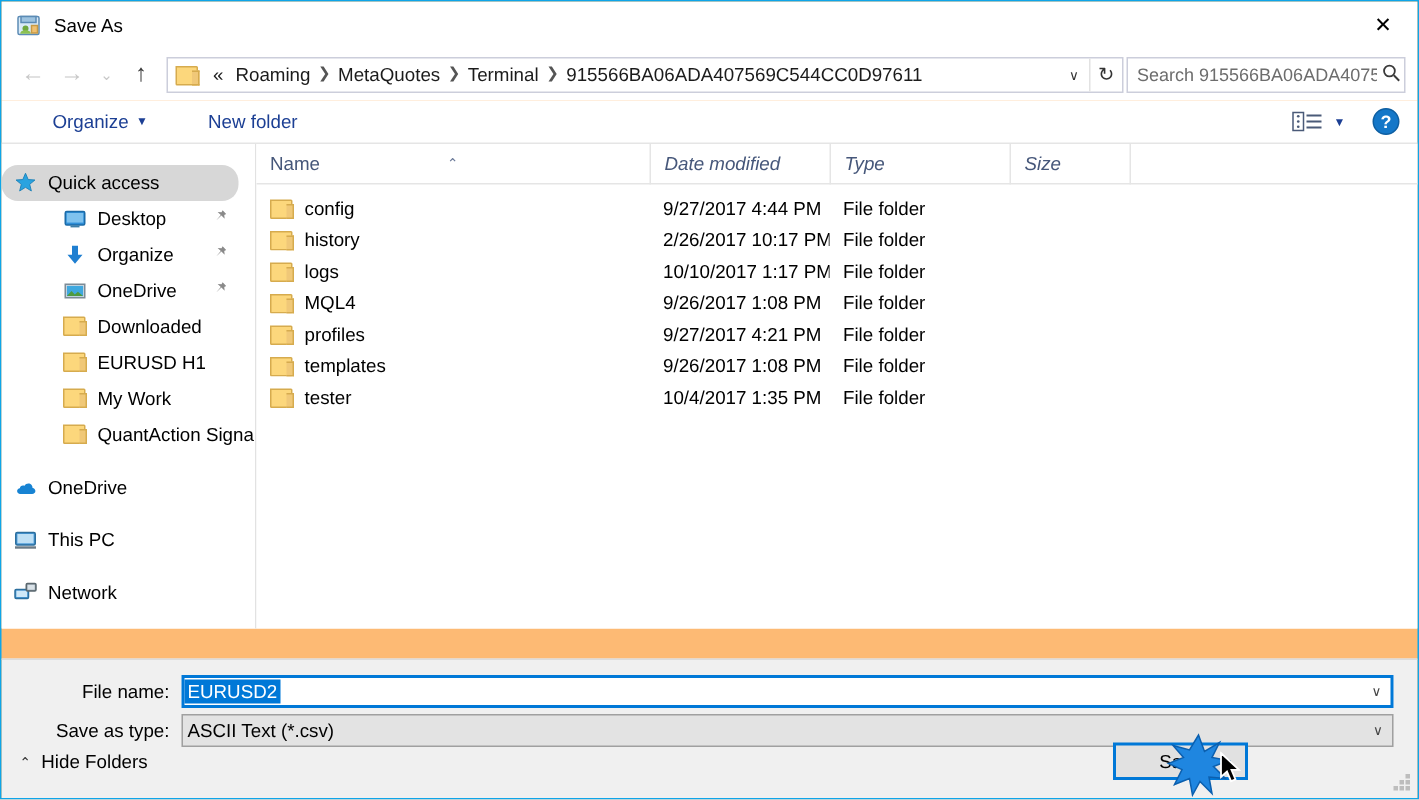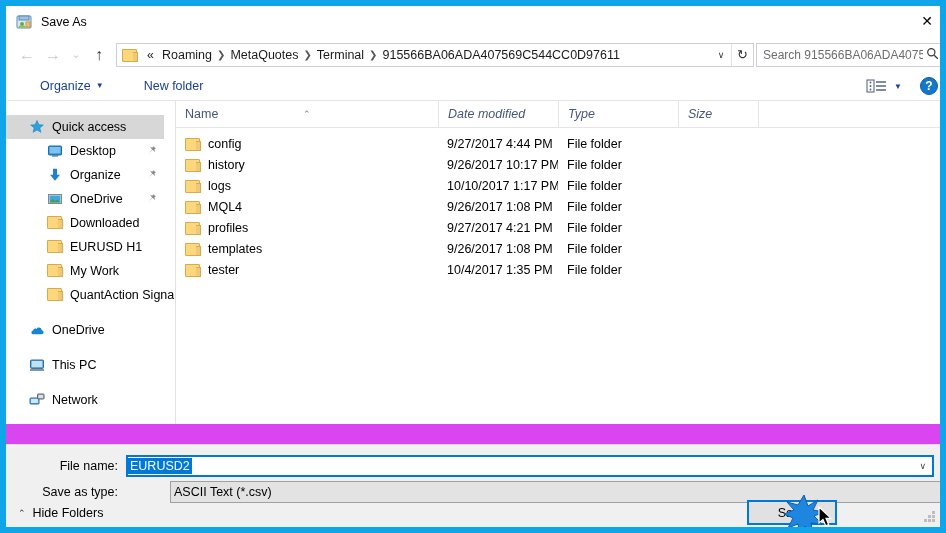--- a/index.html
+++ b/index.html
@@ -8,22 +8,22 @@
     width: 946px; height: 533px;
     overflow: hidden;
     font-family: "Liberation Sans", sans-serif;
     font-size: 12px;
     color: #000;
     background: #f0f0f0;
   }
   #dialog {
     position: relative;
     width: 946px; height: 533px;
-    background: #d946ef;
-    border: 6px solid #0ea5e9;
+    background: #fdba74;
+    border: 1px solid #0ea5e9;
     overflow: hidden;
   }
 
   
   #titlebar {
     position: absolute; left: 0; top: 0; width: 944px; height: 31px;
     background: #ffffff;
     display: flex; align-items: center;
   }
   #title-icon { width: 16px; height: 16px; margin-left: 10px; position: relative; flex: none; }
@@ -111,21 +111,21 @@
     overflow: hidden;
   }
   .side-item {
     height: 24px; display: flex; align-items: center; position: relative;
     font-size: 12.5px; color: #000; white-space: nowrap;
   }
   .side-item.selected { background: #d7d7d7; width: 158px; }
   .side-icon { width: 16px; height: 16px; position: relative; flex: none; }
   .side-label { margin-left: 7px; }
   .side-pin { position: absolute; right: 18px; font-size: 11px; color: #888; }
-  .lvl0 { padding-left: 23px; }
+  .lvl0 { padding-left: 8px; border-radius: 11px; }
   .lvl1 { padding-left: 41px; }
   .side-group-gap { height: 11px; }
 
   #filelist { flex: 1 1 auto; background: #fff; position: relative; }
   #colheader {
     height: 27px; border-bottom: 1px solid #e5e5e5; display: flex; align-items: center;
     position: relative; background: #fff;
   }
   .col {
     font-size: 12.5px; color: #46577a; height: 27px; line-height: 27px;
@@ -162,21 +162,21 @@
     background: #f0c878; border: 1px solid #d6ab4e; border-left: none;
   }
 
   
   #bottom {
     position: absolute; left: 0; top: 438px; width: 944px; height: 113px;
     background: #f0f0f0; border-top: 1px solid #dcdcdc;
   }
   .form-row { position: absolute; left: 0; width: 944px; height: 22px; display: flex; align-items: center; }
   #row-filename { top: 10px; }
-  #row-filetype { top: 36px; gap: 44px; }
+  #row-filetype { top: 36px; }
   .form-label {
     width: 120px; text-align: right; padding-right: 8px; font-size: 12.5px; color: #000;
     flex: none;
   }
   .combo {
     width: 808px; height: 22px; background: #fff; border: 1px solid #7a7a7a;
     display: flex; align-items: center; position: relative; flex: none;
   }
   .combo.focused { border: 2px solid #0078d7; }
   .combo.readonly { background: #e3e3e3; border: 1px solid #a0a0a0; }
@@ -418,21 +418,21 @@
           </div>
           <div class="fcell fdate">9/27/2017 4:44 PM</div>
           <div class="fcell ftype">File folder</div>
           <div class="fcell fsize"></div>
         </div>
         <div class="frow">
           <div class="fcell fname">
             <span class="folder-ico"></span>
             <span>history</span>
           </div>
-          <div class="fcell fdate">9/26/2017 10:17 PM</div>
+          <div class="fcell fdate">2/26/2017 10:17 PM</div>
           <div class="fcell ftype">File folder</div>
           <div class="fcell fsize"></div>
         </div>
         <div class="frow">
           <div class="fcell fname">
             <span class="folder-ico"></span>
             <span>logs</span>
           </div>
           <div class="fcell fdate">10/10/2017 1:17 PM</div>
           <div class="fcell ftype">File folder</div>

